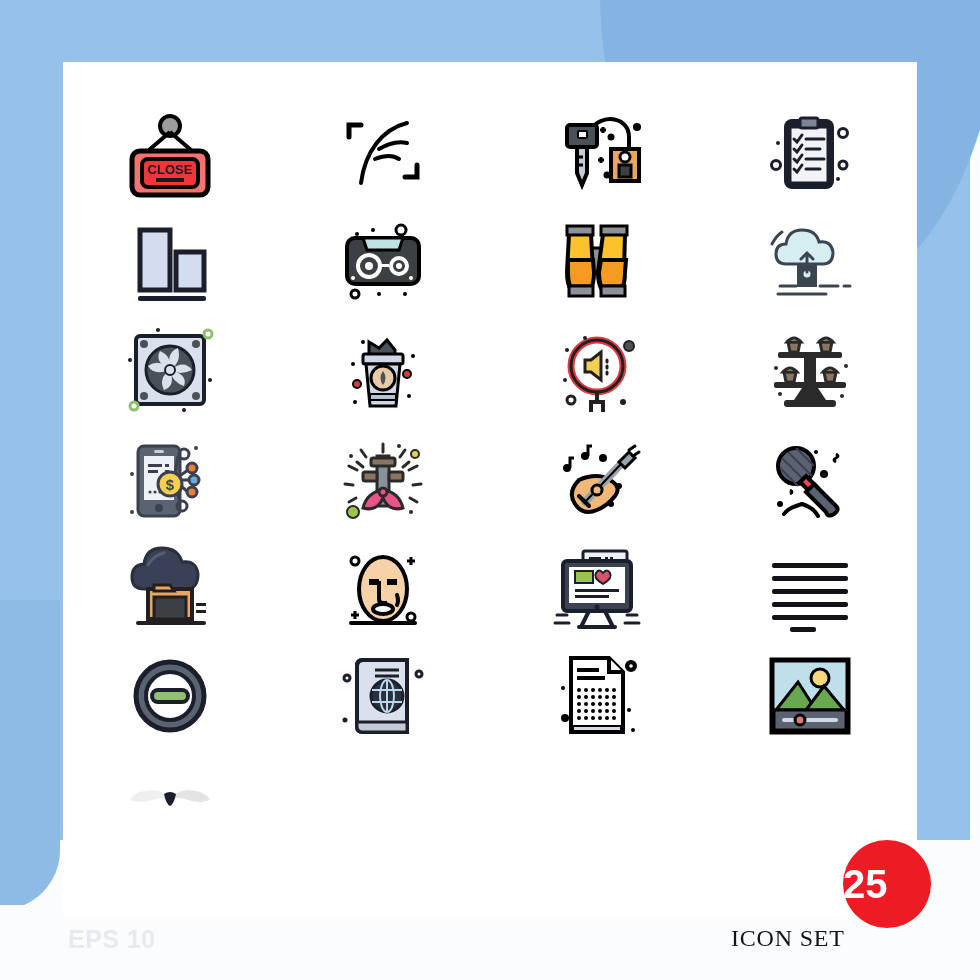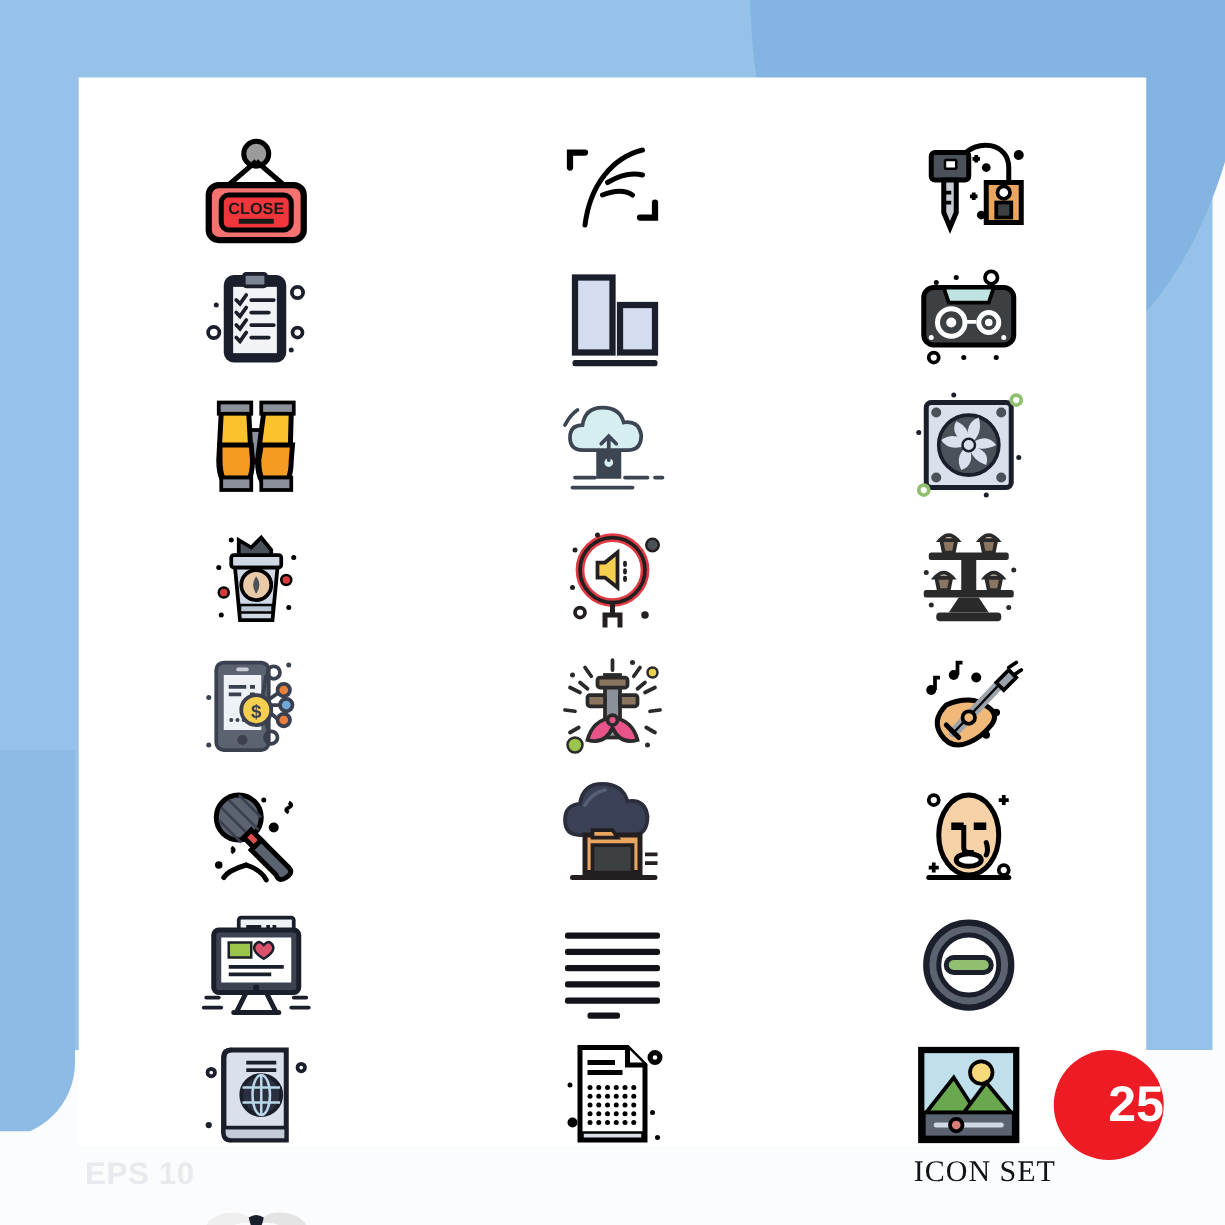--- a/index.html
+++ b/index.html
@@ -33,21 +33,21 @@
   
   .card{
     position:absolute;left:63px;top:62px;width:854px;height:855px;
     background:#ffffff;
   }
 
   
   .grid{
     position:absolute;left:63px;top:96px;width:854px;height:756px;
     display:grid;
-    grid-template-columns:repeat(3,1fr);
+    grid-template-columns:repeat(4,1fr);
     grid-template-rows:repeat(5,1fr);
   }
   .cell{
     display:flex;align-items:center;justify-content:center;
   }
   .cell svg{display:block;}
 
   
   .eps{
     position:absolute;left:68px;top:925px;
@@ -56,21 +56,21 @@
     font-family:"Liberation Sans", sans-serif;
   }
   .iconset-label{
     position:absolute;left:731px;top:925px;
     font-size:24px;color:#111319;letter-spacing:.8px;
     font-family:Liberation Serif, serif;
   }
   .badge{
     position:absolute;left:843px;top:840px;width:88px;height:88px;
     border-radius:50%;background:#ed1c24;
-    display:flex;align-items:center;justify-content:flex-end;
+    display:flex;align-items:center;justify-content:flex-start;
   }
   .badge span{
     color:#ffffff;font-size:40px;font-weight:bold;line-height:1;
     font-family:"Liberation Sans", sans-serif;
   }
 </style>
 </head>
 <body>
 
 <div id="stage">

